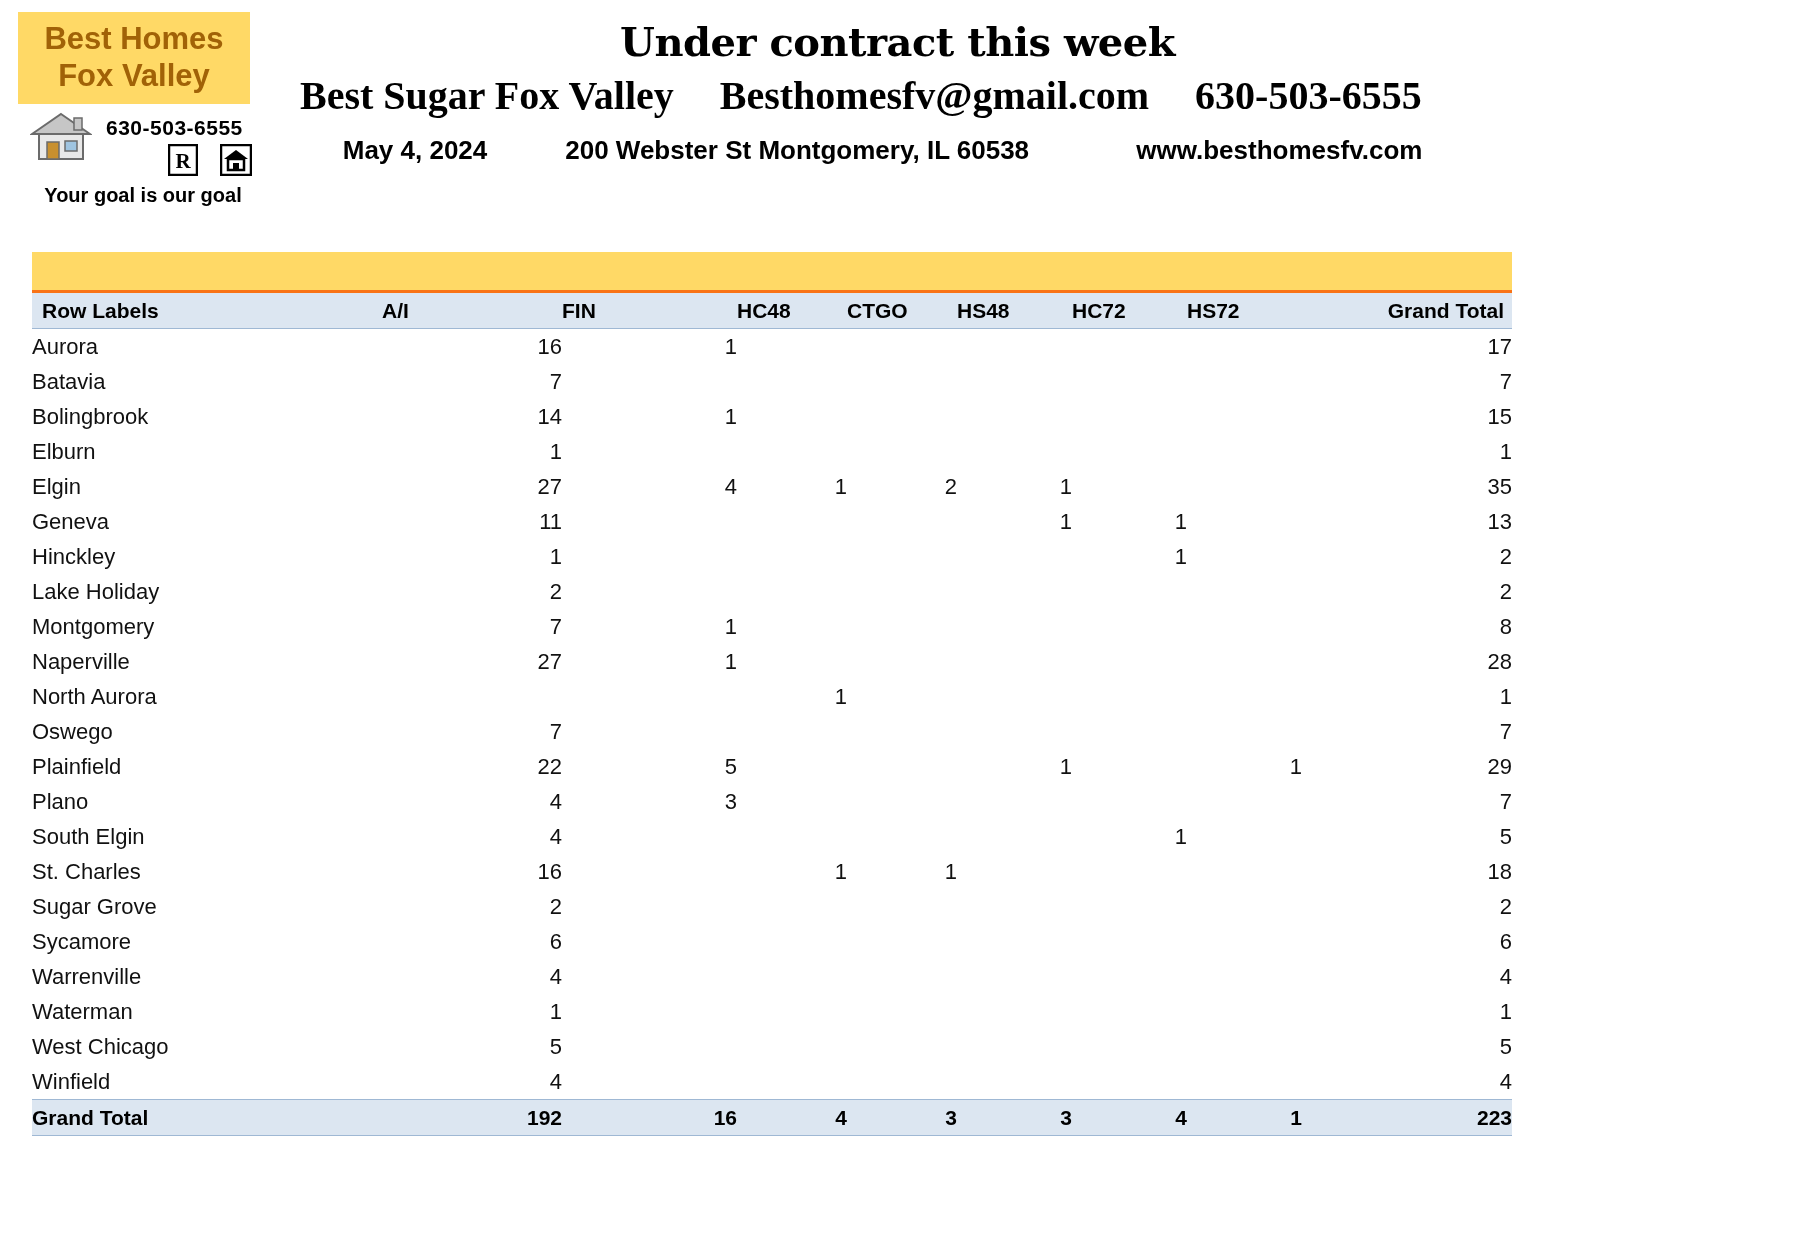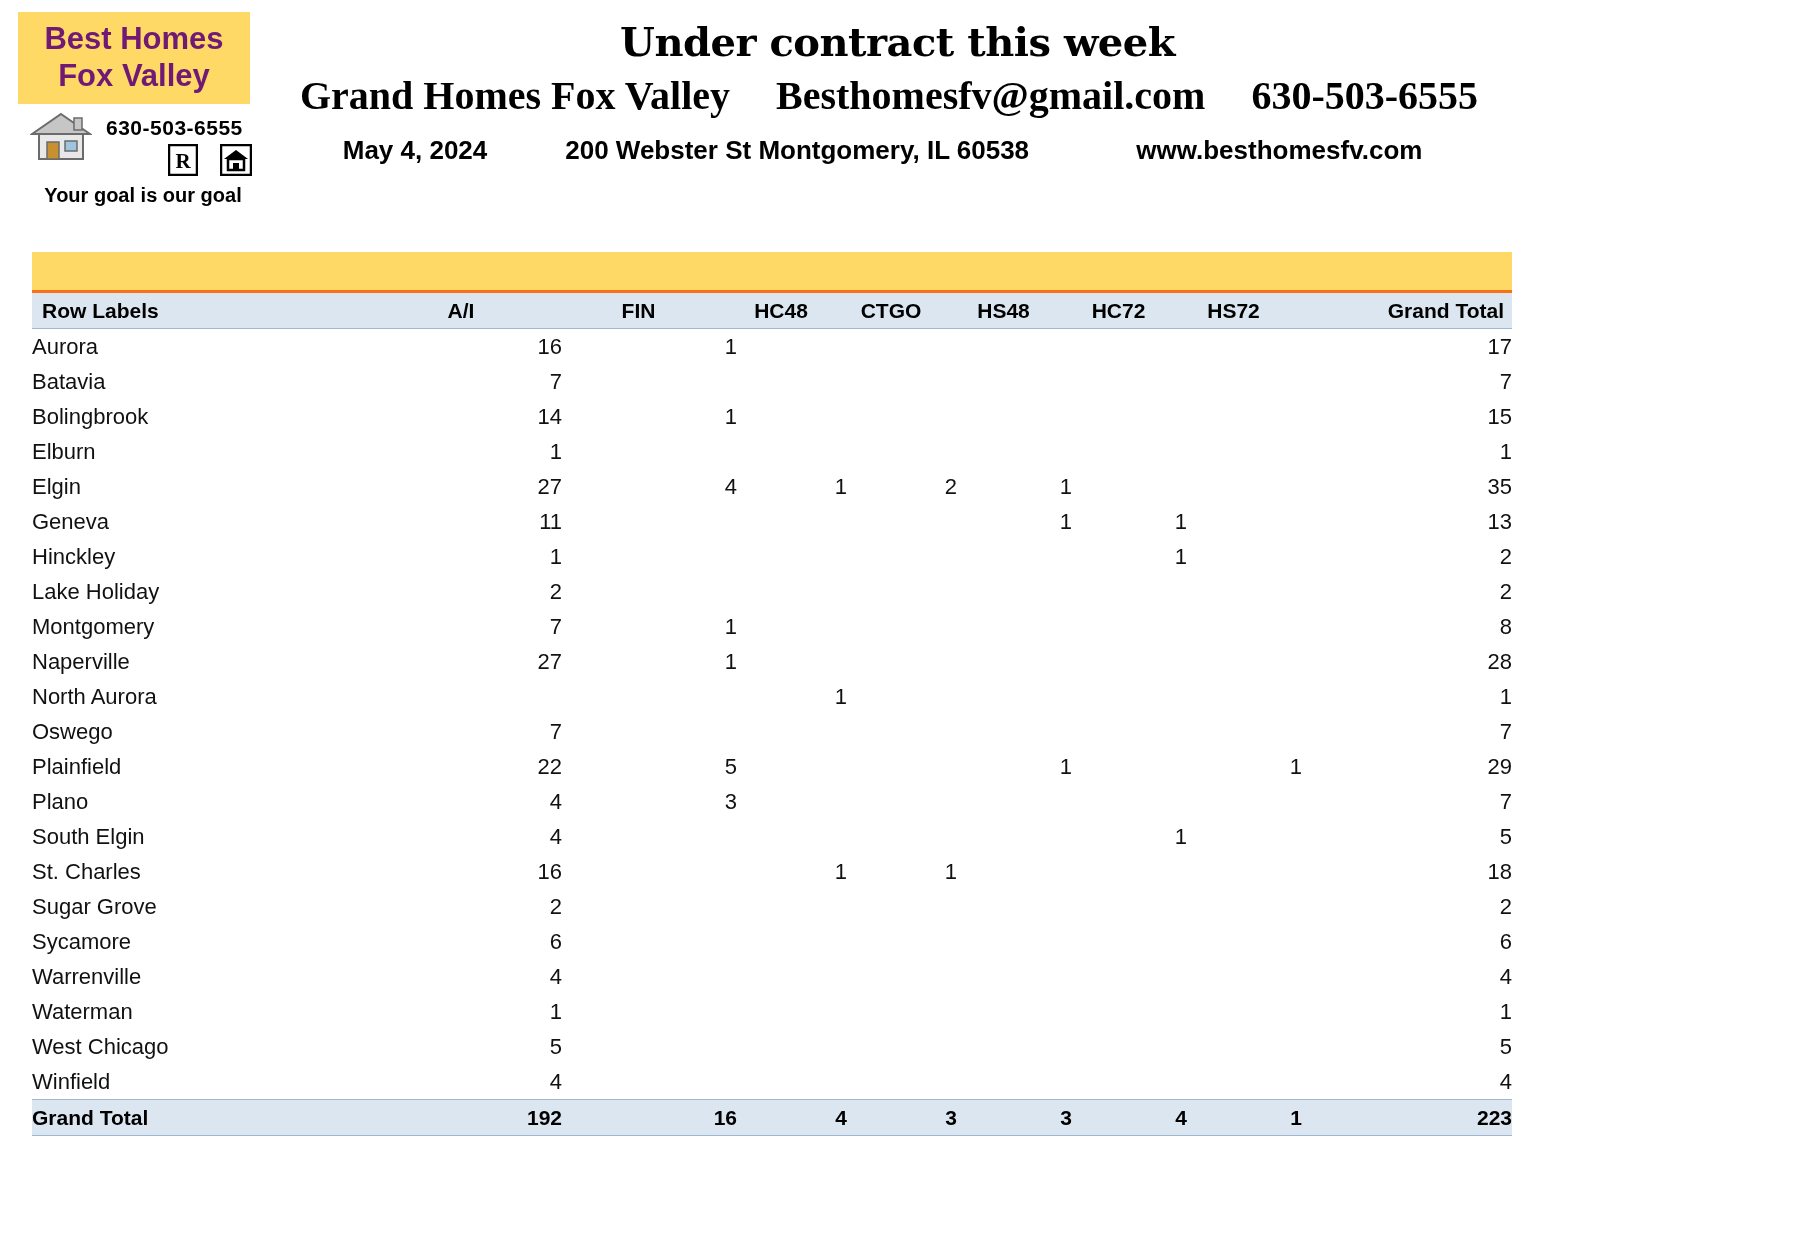--- a/index.html
+++ b/index.html
@@ -33,21 +33,21 @@
     background: #ffd966;
     padding: 8px 4px 10px 4px;
     width: 232px;
     box-sizing: border-box;
   }
   .logo-badge .l1, .logo-badge .l2 {
     font-family: "Liberation Sans", sans-serif;
     font-weight: bold;
     font-size: 31px;
     line-height: 37px;
-    color: #701a75;
+    color: #a16207;
   }
   .logo-contact {
     margin-top: 6px;
     position: relative;
     height: 70px;
   }
   .house-icon {
     position: absolute;
     left: 12px;
     top: 2px;
@@ -137,21 +137,21 @@
     vertical-align: middle;
   }
   .hdr-row th {
     background: #dce6f1;
     font-weight: bold;
     font-size: 21px;
     border-top: 3px solid #f97316;
     border-bottom: 1px solid #9fb8d4;
   }
   .hdr-row th.rl { text-align: left; padding-left: 10px; }
-  .hdr-row th.num { text-align: center; padding-right: 22px; }
+  .hdr-row th.num { text-align: left; padding-right: 22px; }
   .hdr-row th.gt { text-align: right; padding-right: 8px; }
 
   tbody tr td { font-size: 22px; color: #111; }
   td.label { text-align: left; padding-left: 10px; }
   td.num { text-align: right; padding-right: 22px; }
   td.gt { text-align: right; padding-right: 8px; }
 
   .total-row td {
     background: #dce6f1;
     font-weight: bold;
@@ -208,21 +208,21 @@
           </svg>
         </span>
       </span>
     </div>
     <div class="goal-line">Your goal is our goal</div>
   </div>
 
   <div class="title-main">Under contract this week</div>
 
   <div class="brand-line">
-    <span class="seg brand-name">Grand Homes Fox Valley</span>
+    <span class="seg brand-name">Best Sugar Fox Valley</span>
     <span class="seg brand-email">Besthomesfv@gmail.com</span>
     <span class="seg brand-phone">630-503-6555</span>
   </div>
 
   <div class="info-line">
     <span class="info-date">May 4, 2024</span>
     <span class="info-addr">200 Webster St Montgomery, IL 60538</span>
     <span class="info-web">www.besthomesfv.com</span>
   </div>
 </div>

